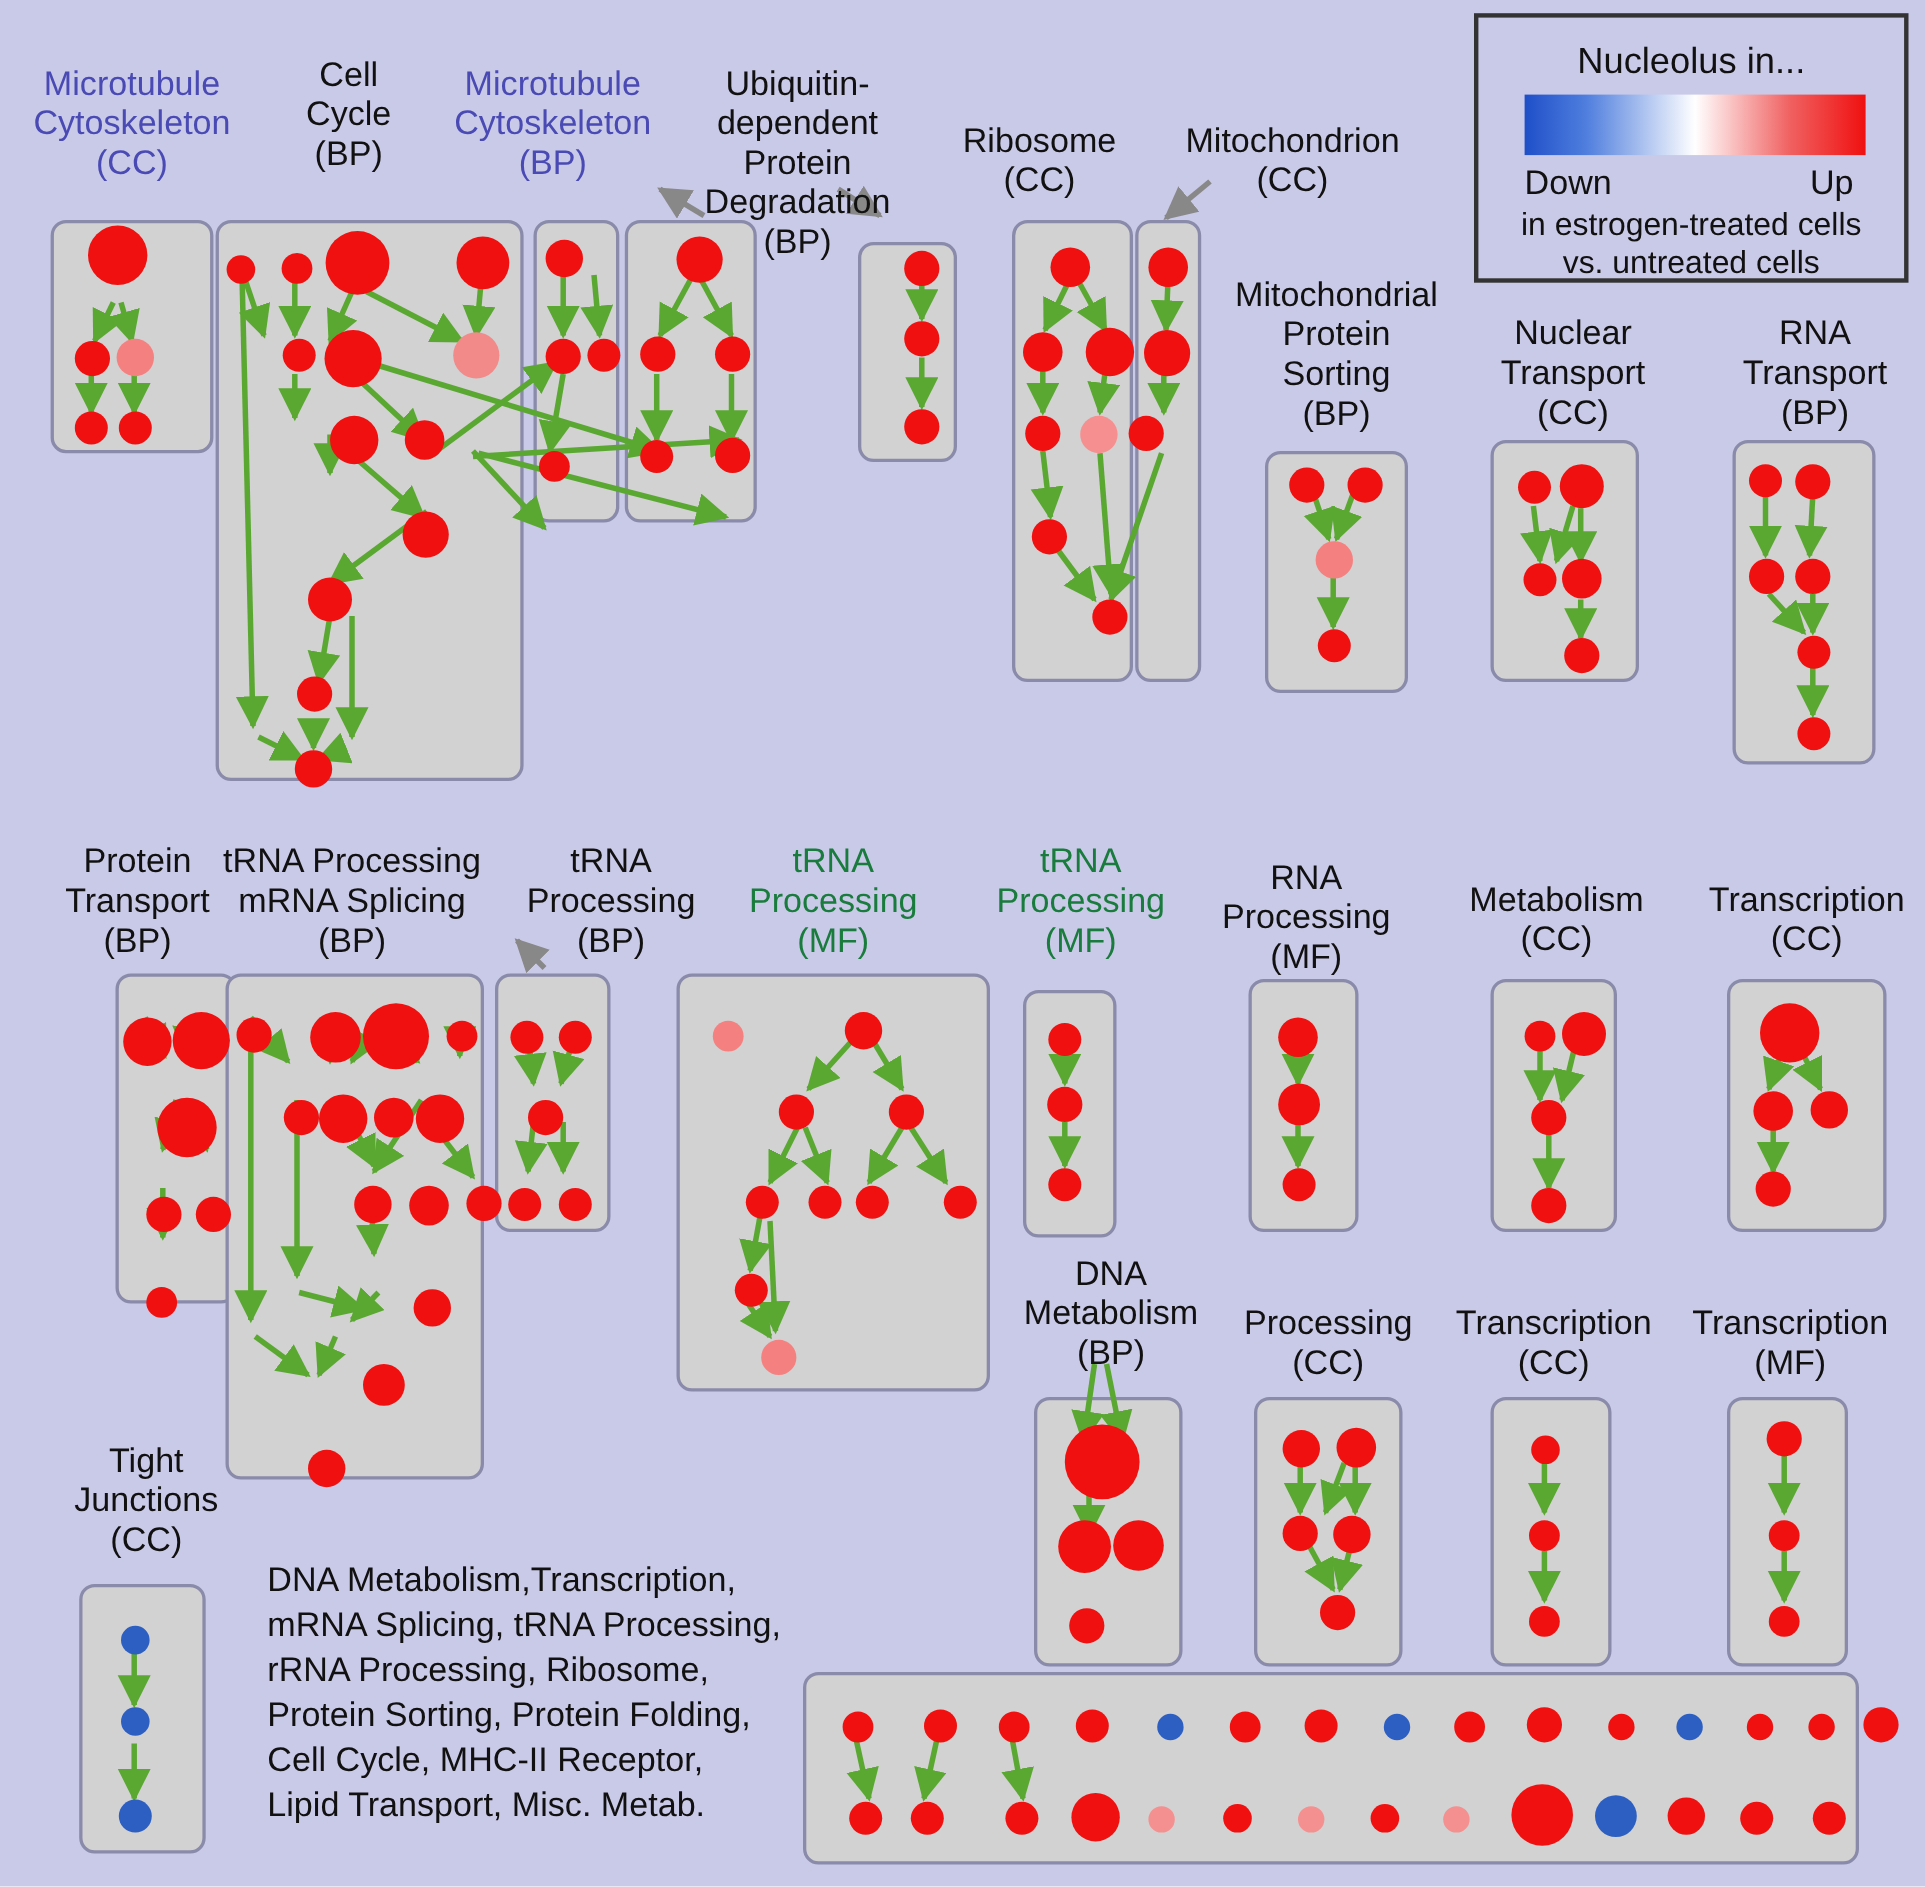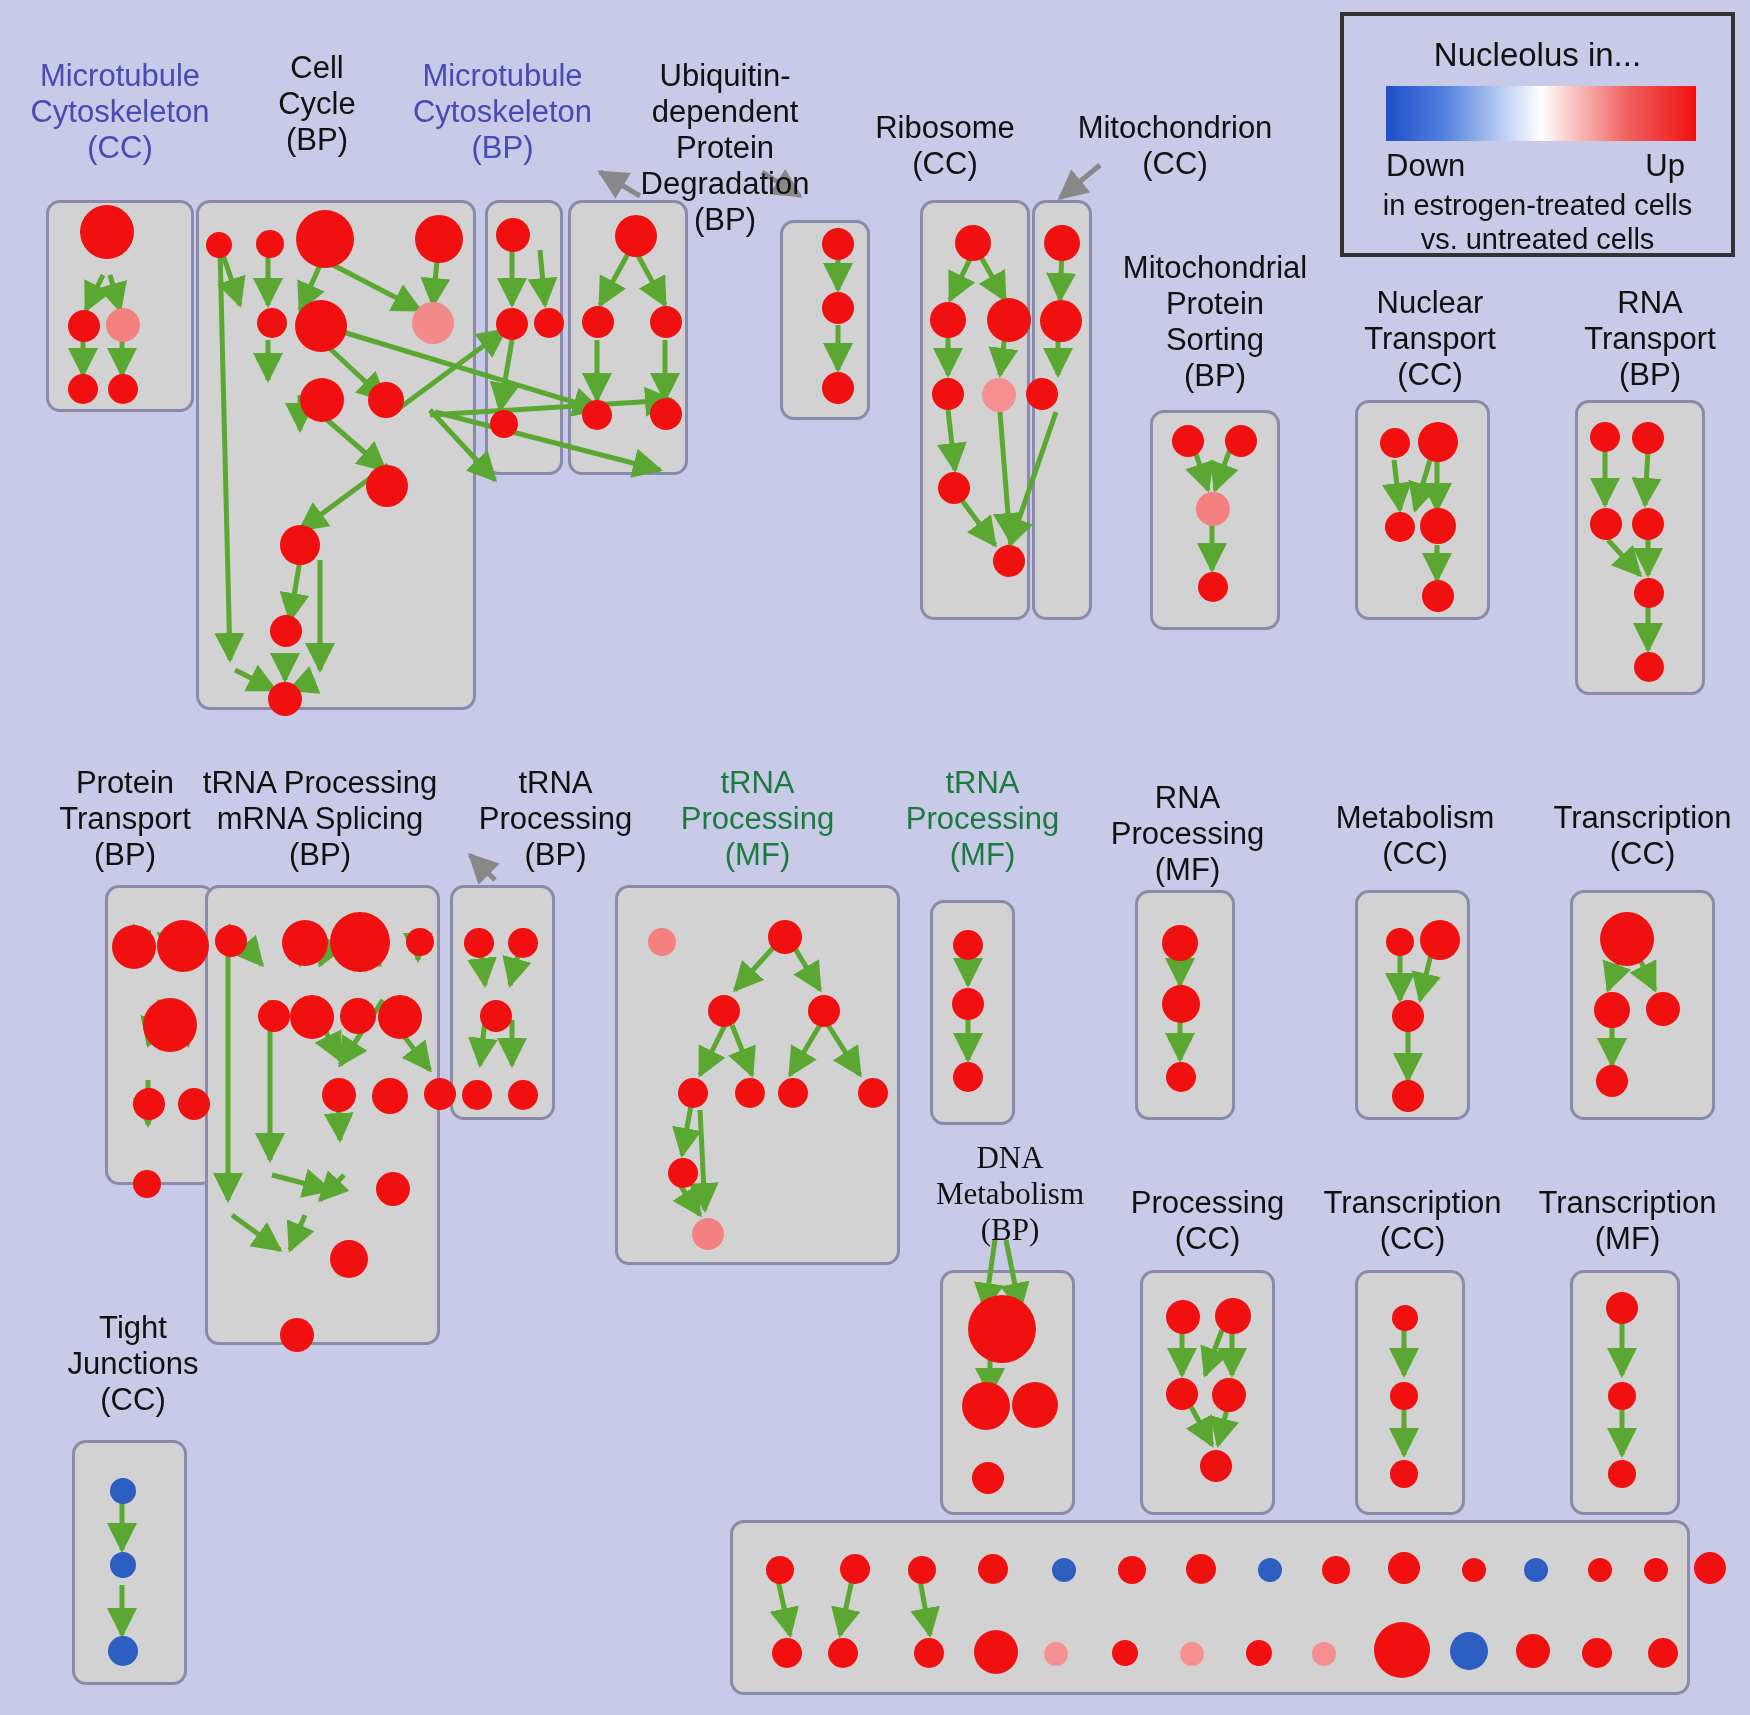--- a/index.html
+++ b/index.html
@@ -503,33 +503,39 @@
 Processing
 (MF)</div>
   <div class="label" style="left:1095px;top:780px;width:185px;">RNA
 Processing
 (MF)</div>
   <div class="label" style="left:1320px;top:800px;width:190px;">Metabolism
 (CC)</div>
   <div class="label" style="left:1535px;top:800px;width:215px;">Transcription
 (CC)</div>
 
-  <div class="label" style="left:890px;top:1140px;width:240px;font-family:Liberation Serif, serif;">DNA
+  <div class="label" style="left:890px;top:1140px;width:240px;">DNA
 Metabolism
 (BP)</div>
   <div class="label" style="left:1090px;top:1185px;width:235px;">Processing
 (CC)</div>
   <div class="label" style="left:1305px;top:1185px;width:215px;">Transcription
 (CC)</div>
   <div class="label" style="left:1520px;top:1185px;width:215px;">Transcription
 (MF)</div>
   <div class="label" style="left:48px;top:1310px;width:170px;text-align:center;">Tight
 Junctions
 (CC)</div>
 
+  <div class="bigtext" style="left:243px;top:1415px;width:520px;">DNA Metabolism,Transcription,
+mRNA Splicing, tRNA Processing,
+rRNA Processing, Ribosome,
+Protein Sorting, Protein Folding,
+Cell Cycle, MHC-II Receptor,
+Lipid Transport, Misc. Metab.</div>
 
   <div class="legend" style="left:1340px;top:12px;width:395px;height:245px;">
     <div class="legend-title" style="left:0;top:20px;">Nucleolus in...</div>
     <div class="grad" style="left:42px;top:70px;width:310px;height:55px;"></div>
     <div class="legend-sub" style="left:42px;top:132px;">Down</div>
     <div class="legend-sub" style="right:46px;top:132px;">Up</div>
     <div class="legend-foot" style="left:0;top:172px;">in estrogen-treated cells
 vs. untreated cells</div>
   </div>
 

